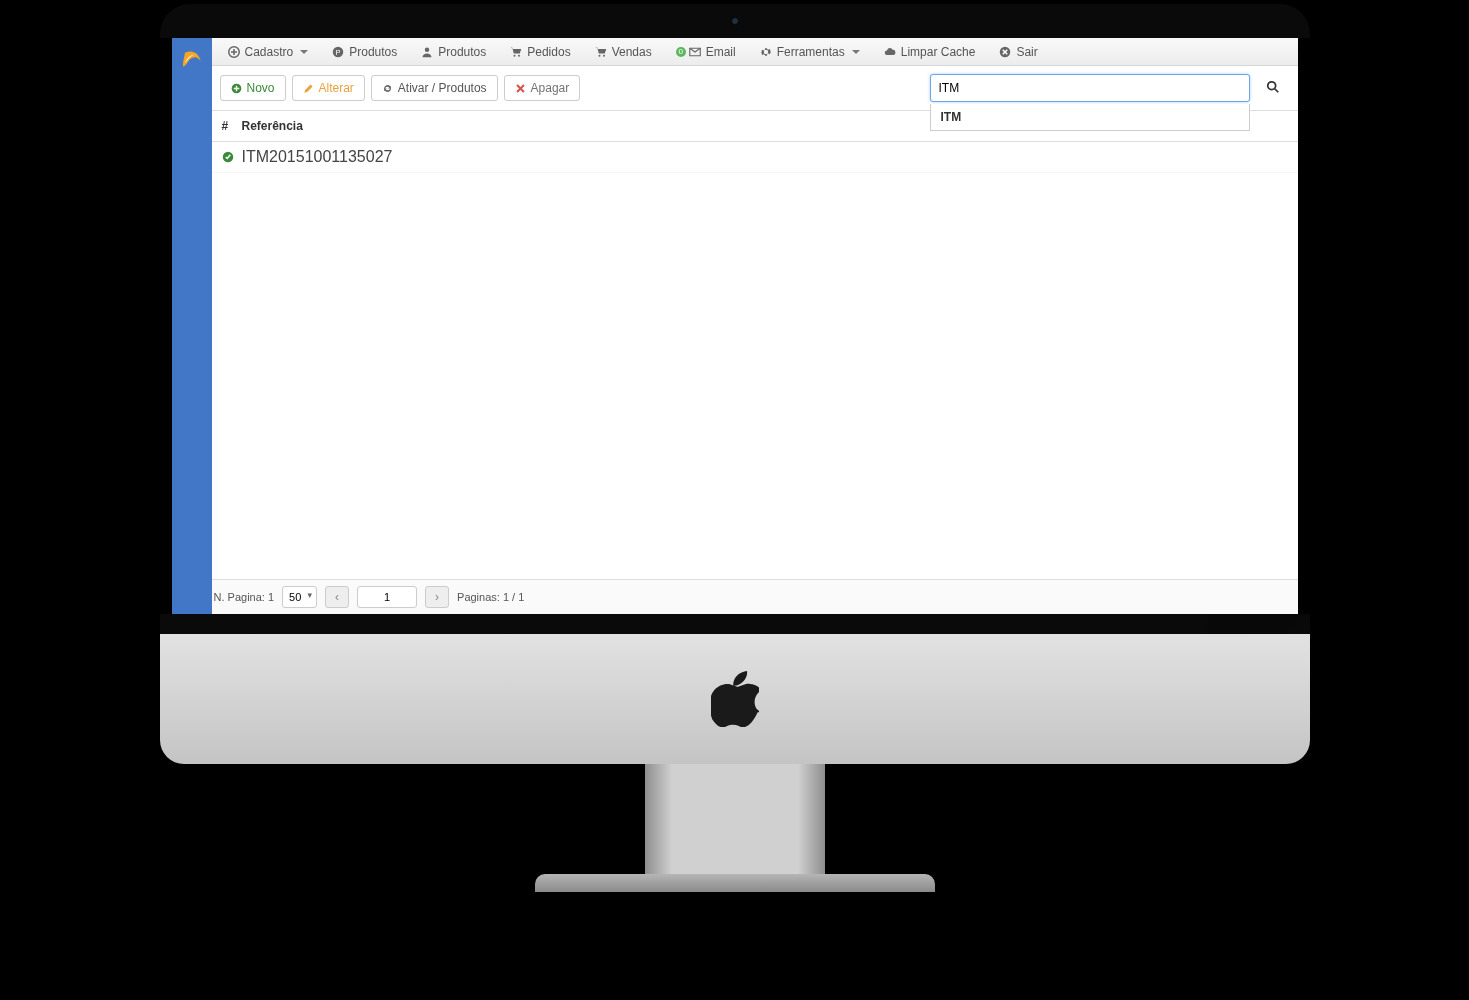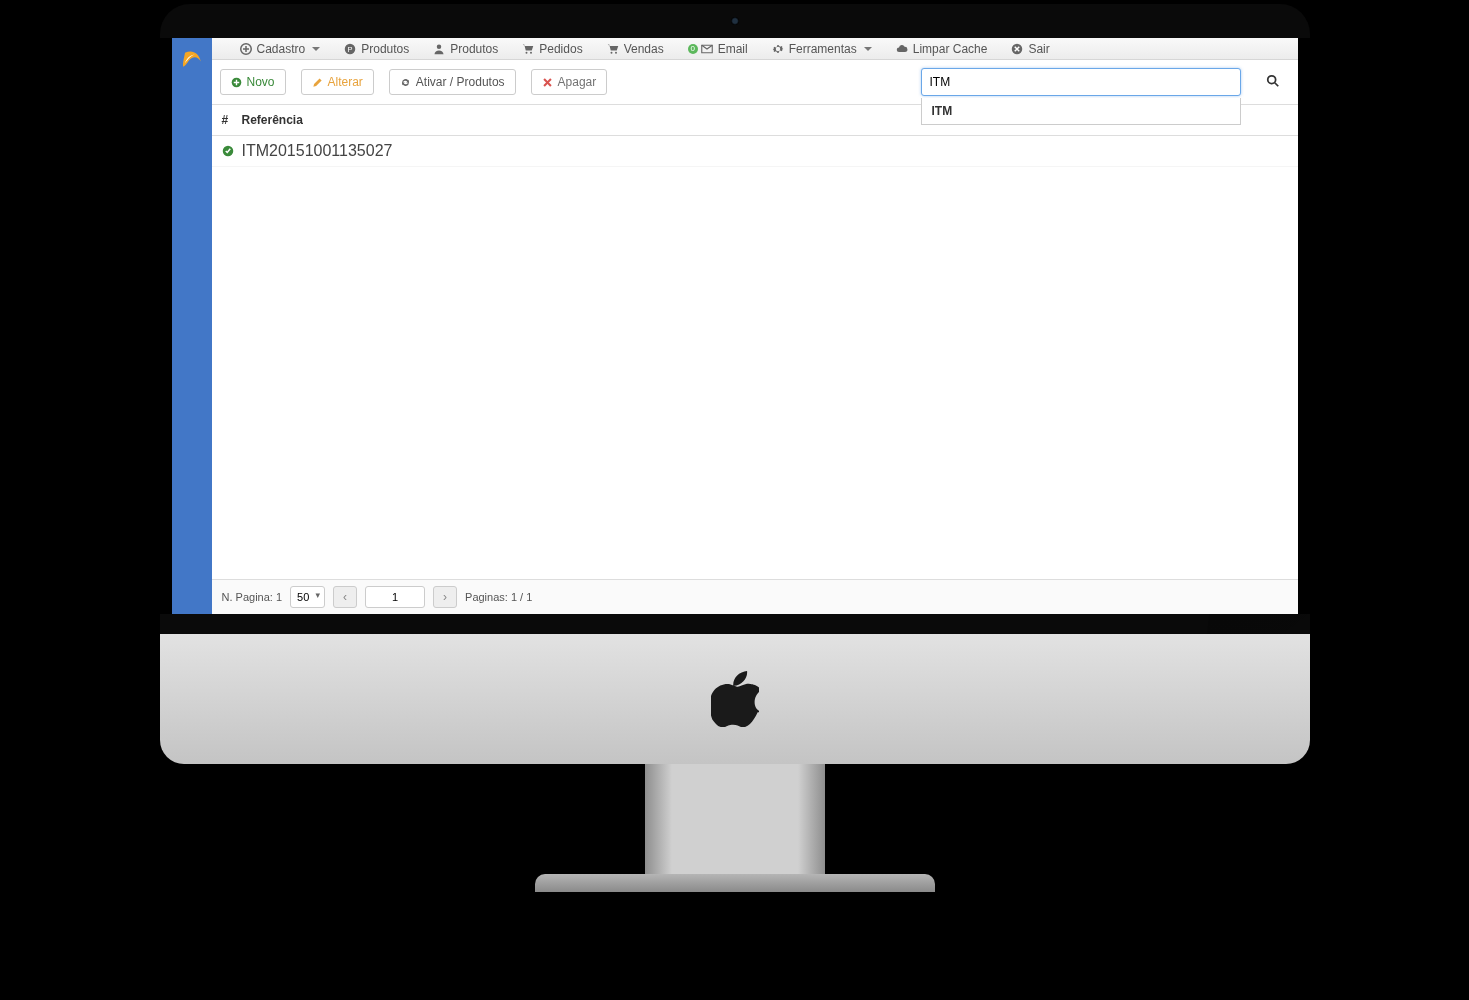--- a/index.html
+++ b/index.html
@@ -76,39 +76,39 @@
     background: #4277c7;
     flex-shrink: 0;
     display:flex;flex-direction:column;align-items:center;padding-top:6px;
   }
   .logo-icon {
     width: 28px;height:28px;position:relative;
   }
   .logo-icon svg{width:100%;height:100%;}
   .main { flex:1;display:flex;flex-direction:column;min-width:0; }
   .top-nav {
-    height: 22px;
+    height: 28px;
     background: linear-gradient(to bottom,#f9f9f9,#ececec);
     border-bottom: 1px solid #d6d6d6;
-    display:flex;align-items:center;padding:0 18px;gap:4px;
+    display:flex;align-items:center;padding:0 6px;gap:4px;
     font-size: 12px;color:#555;
   }
   .nav-item {
     display:flex;align-items:center;gap:5px;
     padding: 4px 10px;cursor:pointer;white-space:nowrap;
   }
   .nav-item .ic{width:12px;height:12px;fill:#666;flex-shrink:0;}
   .nav-item .caret{width:0;height:0;border-left:4px solid transparent;border-right:4px solid transparent;border-top:4px solid #777;margin-left:2px;}
   .badge0{
     background:#5cb85c;color:#fff;font-size:8px;width:10px;height:10px;border-radius:50%;
     display:flex;align-items:center;justify-content:center;margin-right:-2px;
   }
 
   .toolbar {
-    display:flex;align-items:center;padding:8px;gap:15px;
+    display:flex;align-items:center;padding:8px;gap:6px;
     border-bottom:1px solid #ddd;
     justify-content:space-between;
   }
   .btn {
     border:1px solid #ccc;background:#fff;border-radius:3px;
     padding:5px 10px;font-size:12px;display:flex;align-items:center;gap:5px;
     cursor:pointer;
   }
   .btn .ic{width:11px;height:11px;}
   .btn-novo .ic{fill:#3a8a3a;} .btn-novo span{color:#3a8a3a;}
@@ -140,21 +140,21 @@
 
   .table-body{flex:1;overflow:auto;}
   .row{
     display:flex;align-items:center;padding:6px 10px;font-size:16px;color:#444;
     border-bottom:1px solid #f5f5f5;
   }
   .row .col-hash{display:flex;align-items:center;}
   .ok-icon{width:12px;height:12px;fill:#3a8a3a;}
 
   .footer{
-    display:flex;align-items:center;gap:8px;padding:6px 10px;font-size:11px;color:#555;
+    display:flex;align-items:center;gap:8px;padding:6px 2px;font-size:11px;color:#555;
     border-top:1px solid #ddd;background:#fafafa;
   }
   .sel{
     height:22px;border:1px solid #ccc;border-radius:3px;padding:0 14px 0 6px;font-size:11px;
     background:#fff;appearance:none;position:relative;
   }
   .sel-wrap{position:relative;display:inline-block;}
   .sel-wrap::after{content:"▾";position:absolute;right:5px;top:4px;font-size:9px;color:#666;pointer-events:none;}
   .pgbtn{
     width:24px;height:22px;border:1px solid #ccc;background:#eee;border-radius:3px;

